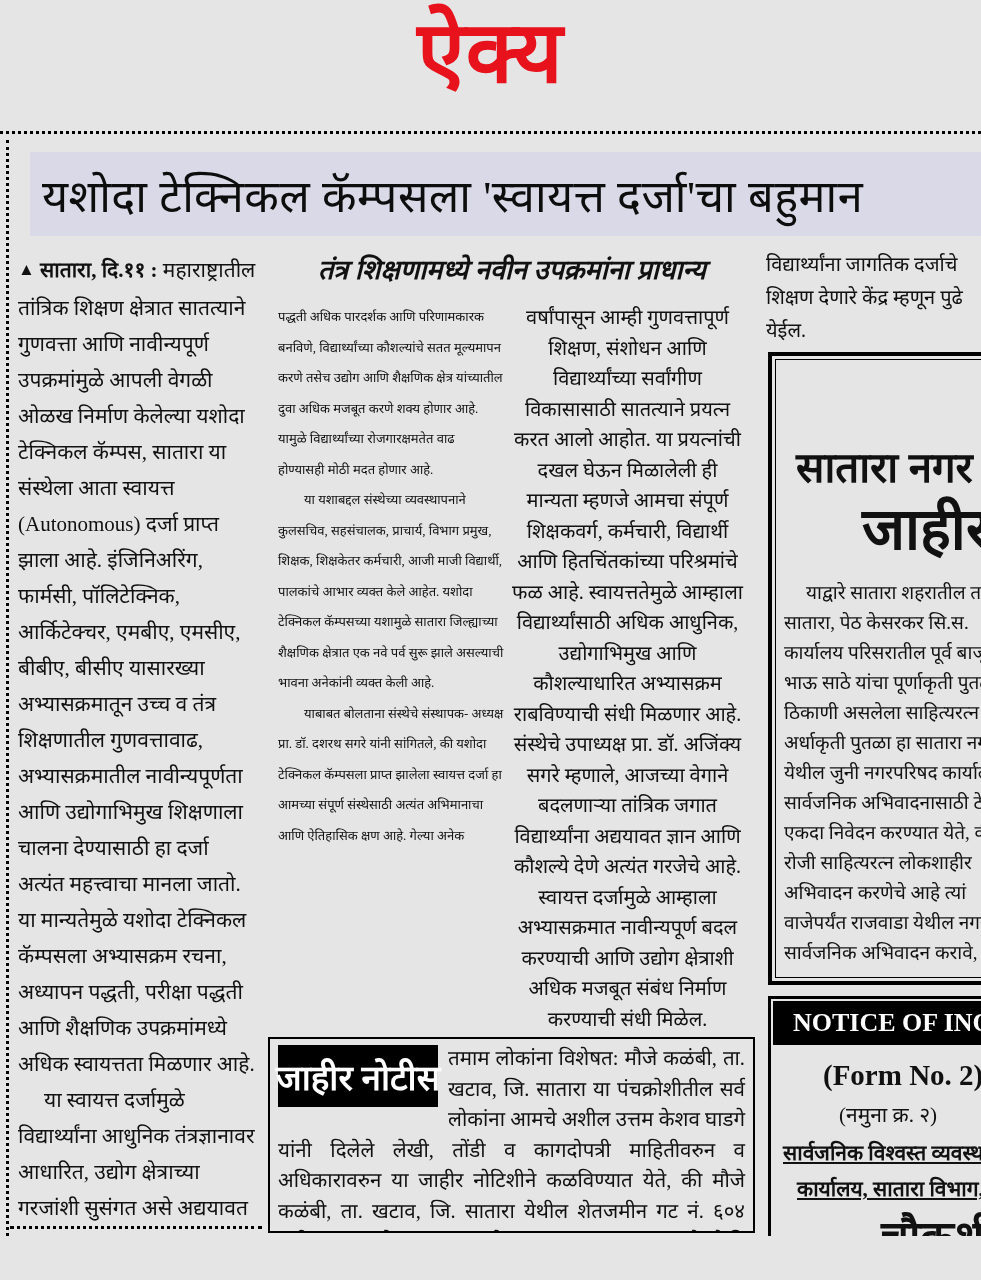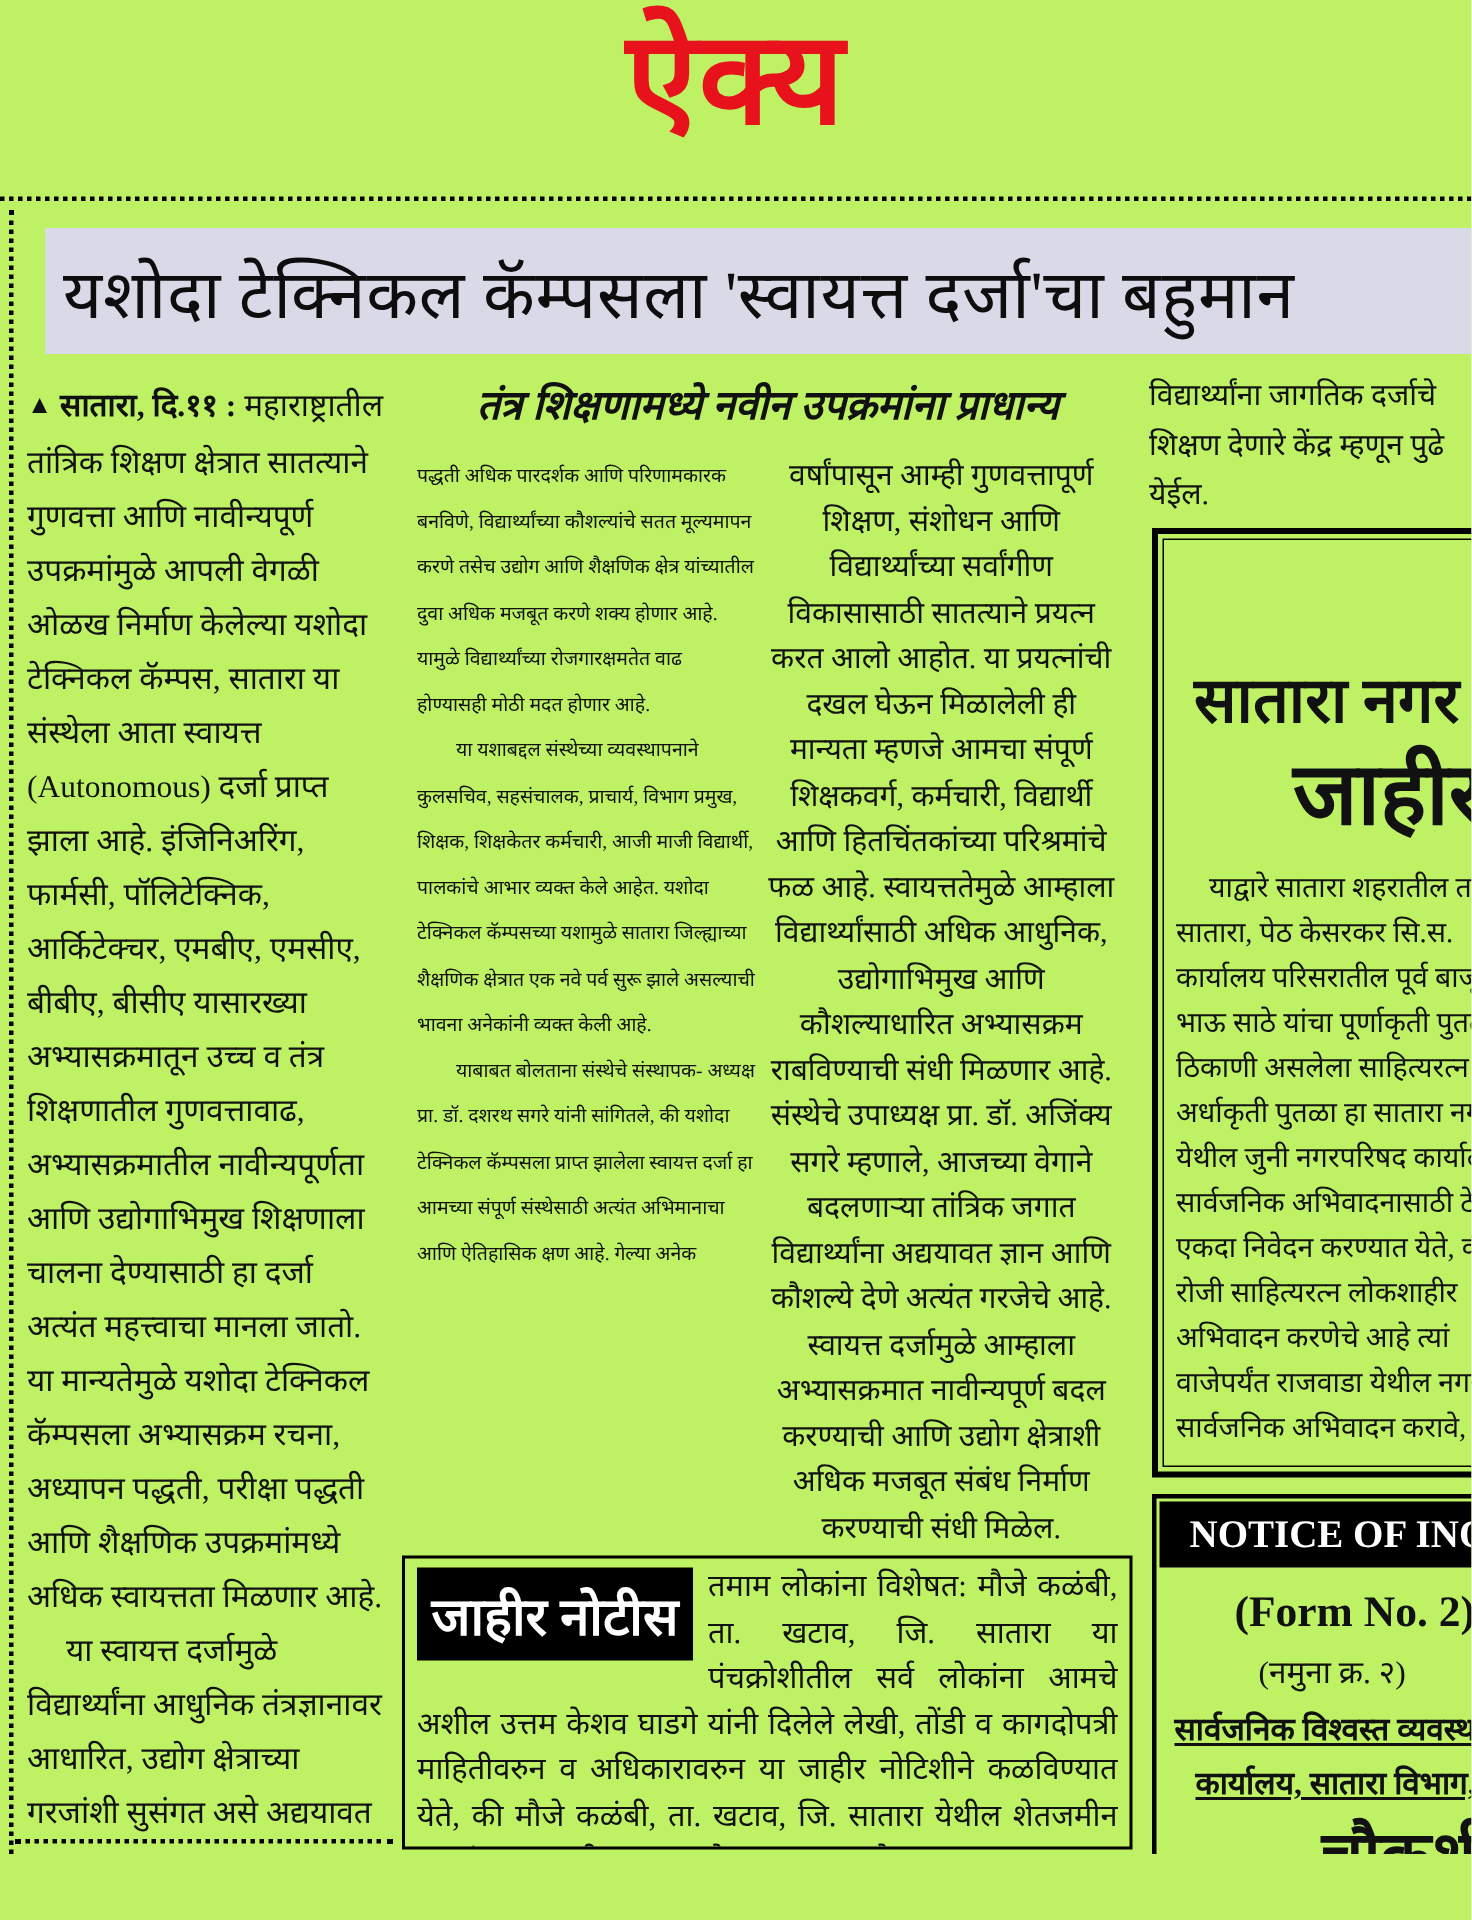--- a/index.html
+++ b/index.html
@@ -1,17 +1,17 @@
 <!DOCTYPE html>
 <html><head>
 <meta charset="utf-8">
 <style>
   html,body{margin:0;padding:0;background:#fff;}
   .page{
-    position:relative;width:981px;height:1280px;background:#bef264;
+    position:relative;width:981px;height:1280px;background:#e5e5e5;
     overflow:hidden;font-family:"Liberation Serif","DejaVu Serif",serif;color:#111;
   }
   
   .masthead{position:absolute;left:0;top:6px;width:100%;text-align:center;}
   .masthead .logo{font-size:86px;font-weight:bold;color:#e8121c;line-height:1.1;letter-spacing:1px;}
   .top-dotted{position:absolute;left:0;top:131px;width:100%;border-top:3px dotted #000;}
   .left-dotted{position:absolute;left:6px;top:140px;height:1096px;border-left:3px dotted #000;}
   
   .headline-band{
     position:absolute;left:30px;top:152px;width:1100px;height:84px;
@@ -49,21 +49,21 @@
   .notice .bar{background:#000;color:#fff;height:44px;display:flex;align-items:center;margin:2px 2px 0 2px;}
   .notice .bar span{font-size:26px;font-weight:bold;white-space:nowrap;padding-left:20px;font-family:"Liberation Serif",serif;}
   .notice .formno{font-size:29px;font-weight:bold;white-space:nowrap;padding-left:52px;margin-top:14px;}
   .notice .formno-mr{font-size:21px;white-space:nowrap;padding-left:68px;margin-top:8px;}
   .notice .u1{font-size:21px;font-weight:bold;white-space:nowrap;padding-left:12px;margin-top:10px;text-decoration:underline;}
   .notice .u2{font-size:21px;font-weight:bold;white-space:nowrap;padding-left:26px;margin-top:8px;text-decoration:underline;}
   .notice .big{font-size:44px;font-weight:bold;white-space:nowrap;padding-left:110px;margin-top:10px;line-height:1.2;}
   
   .pnotice{position:absolute;left:268px;top:1037px;width:487px;height:196px;border:2.5px solid #000;box-sizing:border-box;overflow:hidden;padding:4px 8px;}
   .pnotice .label{
-    float:left;width:184px;height:62px;background:#000;color:#fff;
+    float:left;width:160px;height:62px;background:#000;color:#fff;
     display:flex;align-items:center;justify-content:center;margin:2px 10px 4px 0;
   }
   .pnotice .label span{font-size:35px;font-weight:bold;white-space:nowrap;}
   .pnotice p{margin:0;font-size:20.5px;line-height:30.5px;text-align:justify;}
   
   .footer{position:absolute;left:0;top:1236px;width:100%;text-align:center;
     font-family:"Liberation Sans","DejaVu Sans",sans-serif;font-size:12.5px;color:#222;line-height:15px;}
 </style>
 </head>
 <body>

